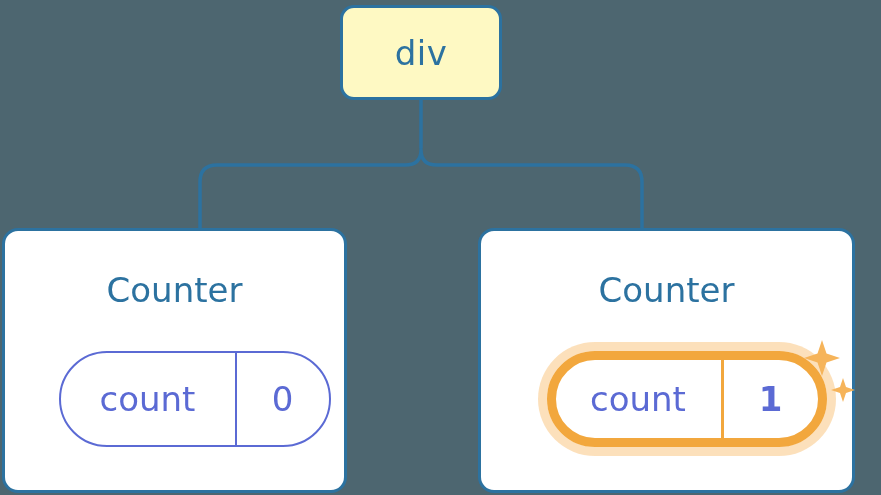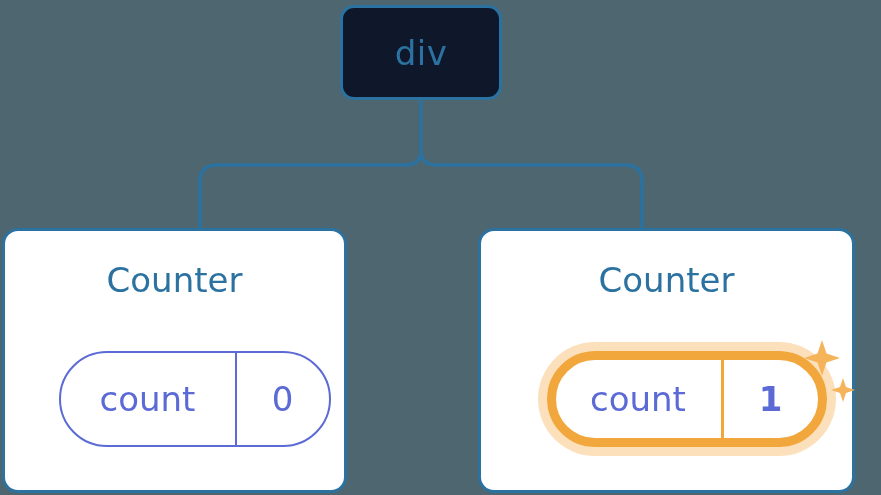--- a/index.html
+++ b/index.html
@@ -29,21 +29,21 @@
     pointer-events: none;
   }
 
   
   .node-div {
     position: absolute;
     left: 340px;
     top: 5px;
     width: 162px;
     height: 95px;
-    background: #0f172a;
+    background: #fef9c3;
     border: 3px solid #2c72a0;
     border-radius: 14px;
     box-sizing: border-box;
     display: flex;
     align-items: center;
     justify-content: center;
   }
   .node-div-label {
     font-size: 34px;
     color: #2c72a0;
@@ -69,21 +69,21 @@
   .card-right {
     left: 478px;
     top: 228px;
     width: 377px;
     height: 265px;
   }
   .card-title {
     position: absolute;
     left: 0;
     right: 0;
-    top: 32px;
+    top: 42px;
     text-align: center;
     font-size: 34px;
     color: #2c72a0;
     line-height: 1;
   }
 
   
   .pill-wrap {
     position: absolute;
     top: 120px;

